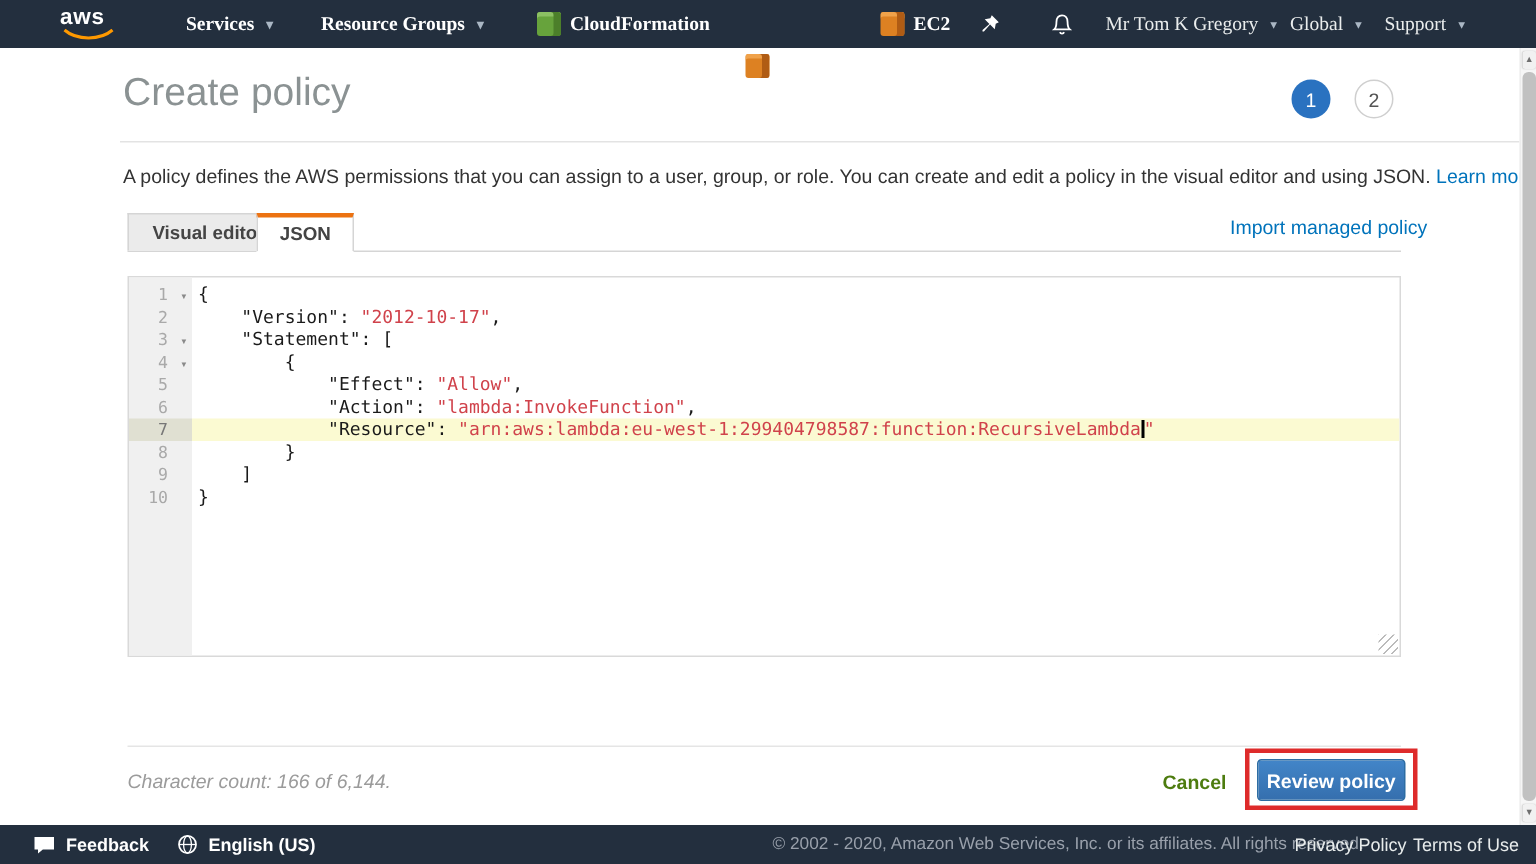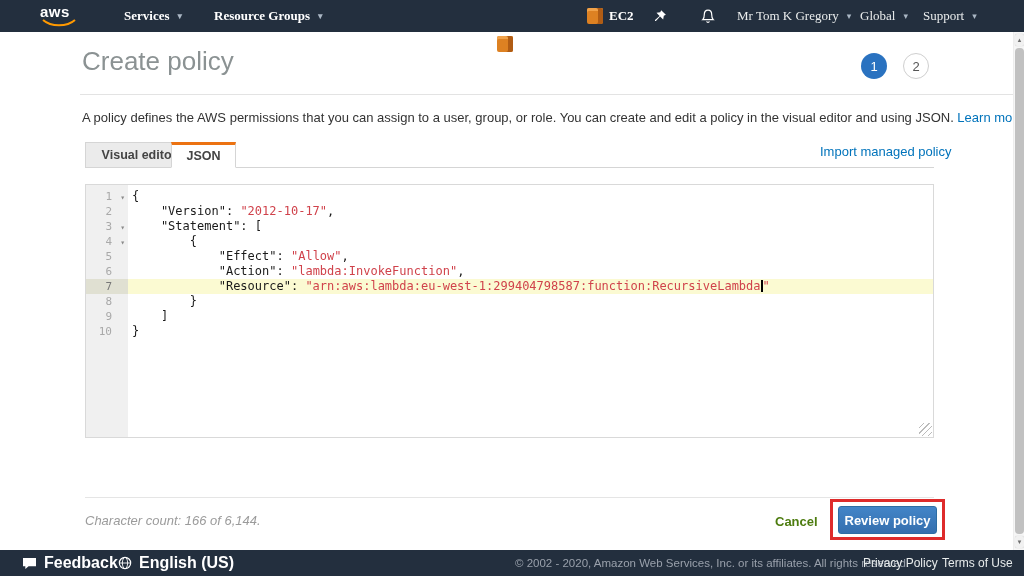--- a/index.html
+++ b/index.html
@@ -69,21 +69,21 @@
   
   .scrollbar{position:absolute;left:1013px;top:32px;width:11px;height:518px;background:#f6f6f6;border-left:1px solid #ededed;box-sizing:border-box;}
   .sb-btn{position:absolute;left:1px;width:9px;height:12px;background:#f1f1f1;color:#6f6f6f;font-size:6px;
           display:flex;align-items:center;justify-content:center;cursor:pointer;}
   .sb-up{top:2px;border-radius:2px;box-shadow:0 0 1px #bbb;}
   .sb-down{bottom:2px;border-radius:2px;box-shadow:0 0 1px #bbb;}
   .sb-thumb{position:absolute;left:1px;top:16px;width:9px;height:486px;background:#c1c1c1;border-radius:4px;cursor:pointer;}
 
   
   .footer{position:absolute;left:0;top:550px;width:1024px;height:26px;background:#232f3e;color:#fff;}
-  .foot-item{position:absolute;top:0;height:26px;display:flex;align-items:center;gap:7px;font-size:16px;
+  .foot-item{position:absolute;top:0;height:26px;display:flex;align-items:center;gap:7px;font-size:12px;
              font-weight:bold;color:#fff;cursor:pointer;white-space:nowrap;}
   .foot-copy{position:absolute;left:515px;top:0;height:26px;display:flex;align-items:center;
              font-size:11.5px;color:#99a0ab;font-weight:400;white-space:nowrap;}
   .foot-link{position:absolute;top:0;height:26px;display:flex;align-items:center;font-size:12px;color:#e8ecec;cursor:pointer;}
 </style>
 </head>
 <body>
 
 <div class="canvas">
 
@@ -98,20 +98,24 @@
     <div class="nav-item bold" style="left:124px;">
       <span>Services</span>
       <span class="caret">▾</span>
     </div>
 
     <div class="nav-item bold" style="left:214px;">
       <span>Resource Groups</span>
       <span class="caret">▾</span>
     </div>
 
+    <div class="nav-item bold" style="left:358px;">
+      <span class="svc-icon green"></span>
+      <span>CloudFormation</span>
+    </div>
 
     <div class="nav-item bold" style="left:497px;margin-top:28px;">
       <span class="svc-icon orange"></span>
       <span>Lambda</span>
     </div>
 
     <div class="nav-item bold" style="left:587px;">
       <span class="svc-icon orange"></span>
       <span>EC2</span>
     </div>

